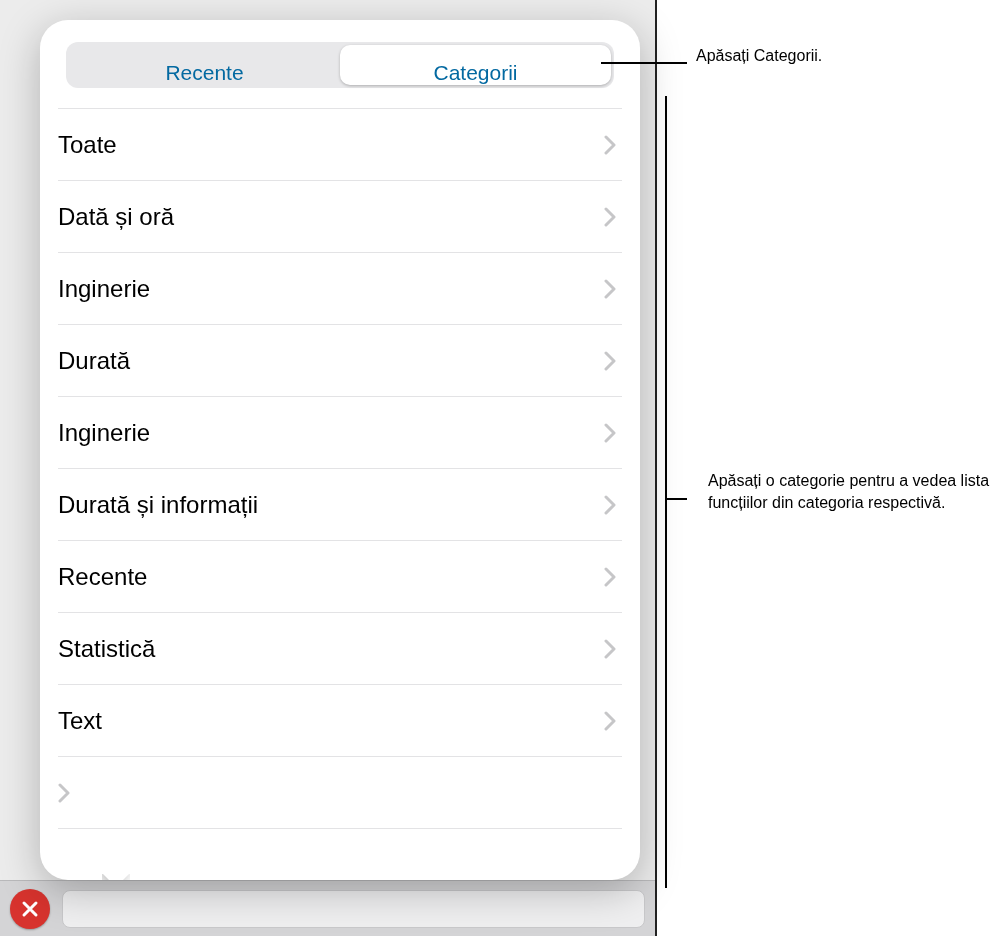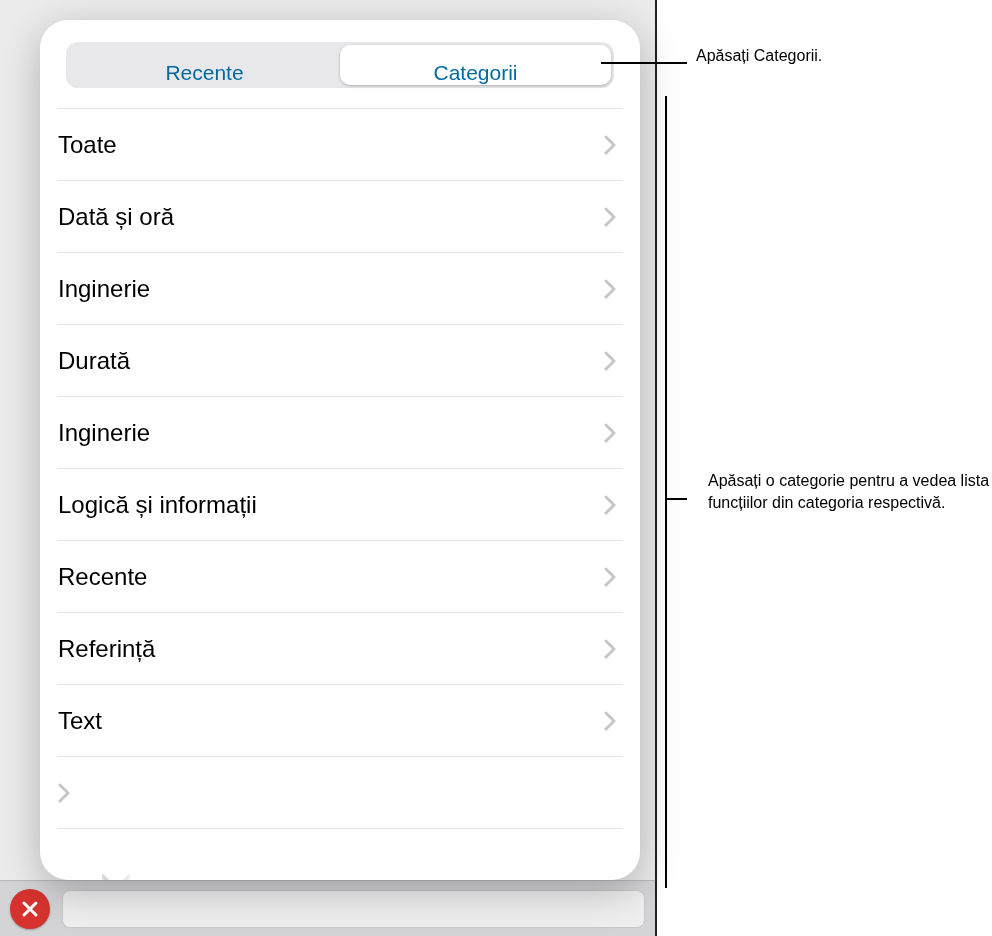--- a/index.html
+++ b/index.html
@@ -235,37 +235,37 @@
           </div>
           <div class="row">
             <span class="row-label">Inginerie</span>
             <span class="chevron">
               <svg width="12" height="20" viewBox="0 0 12 20">
                 <path d="M2 2 L10 10 L2 18" stroke="#c6c6c8" stroke-width="3" fill="none" stroke-linecap="round" stroke-linejoin="round"></path>
               </svg>
             </span>
           </div>
           <div class="row">
-            <span class="row-label">Logică și informații</span>
+            <span class="row-label">Durată și informații</span>
             <span class="chevron">
               <svg width="12" height="20" viewBox="0 0 12 20">
                 <path d="M2 2 L10 10 L2 18" stroke="#c6c6c8" stroke-width="3" fill="none" stroke-linecap="round" stroke-linejoin="round"></path>
               </svg>
             </span>
           </div>
           <div class="row">
             <span class="row-label">Recente</span>
             <span class="chevron">
               <svg width="12" height="20" viewBox="0 0 12 20">
                 <path d="M2 2 L10 10 L2 18" stroke="#c6c6c8" stroke-width="3" fill="none" stroke-linecap="round" stroke-linejoin="round"></path>
               </svg>
             </span>
           </div>
           <div class="row">
-            <span class="row-label">Referință</span>
+            <span class="row-label">Statistică</span>
             <span class="chevron">
               <svg width="12" height="20" viewBox="0 0 12 20">
                 <path d="M2 2 L10 10 L2 18" stroke="#c6c6c8" stroke-width="3" fill="none" stroke-linecap="round" stroke-linejoin="round"></path>
               </svg>
             </span>
           </div>
           <div class="row">
             <span class="row-label">Text</span>
             <span class="chevron">
               <svg width="12" height="20" viewBox="0 0 12 20">

